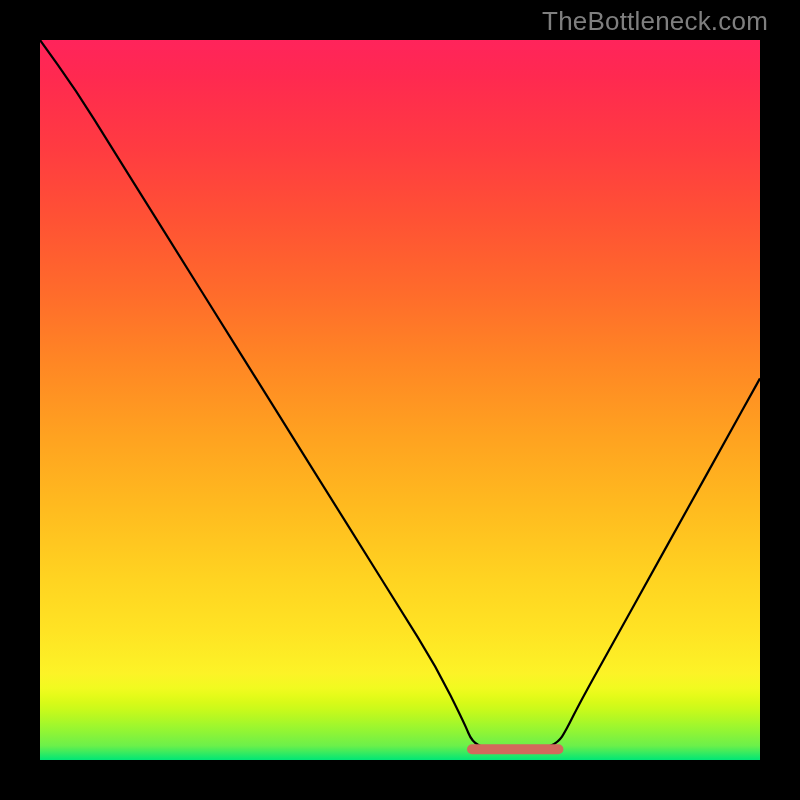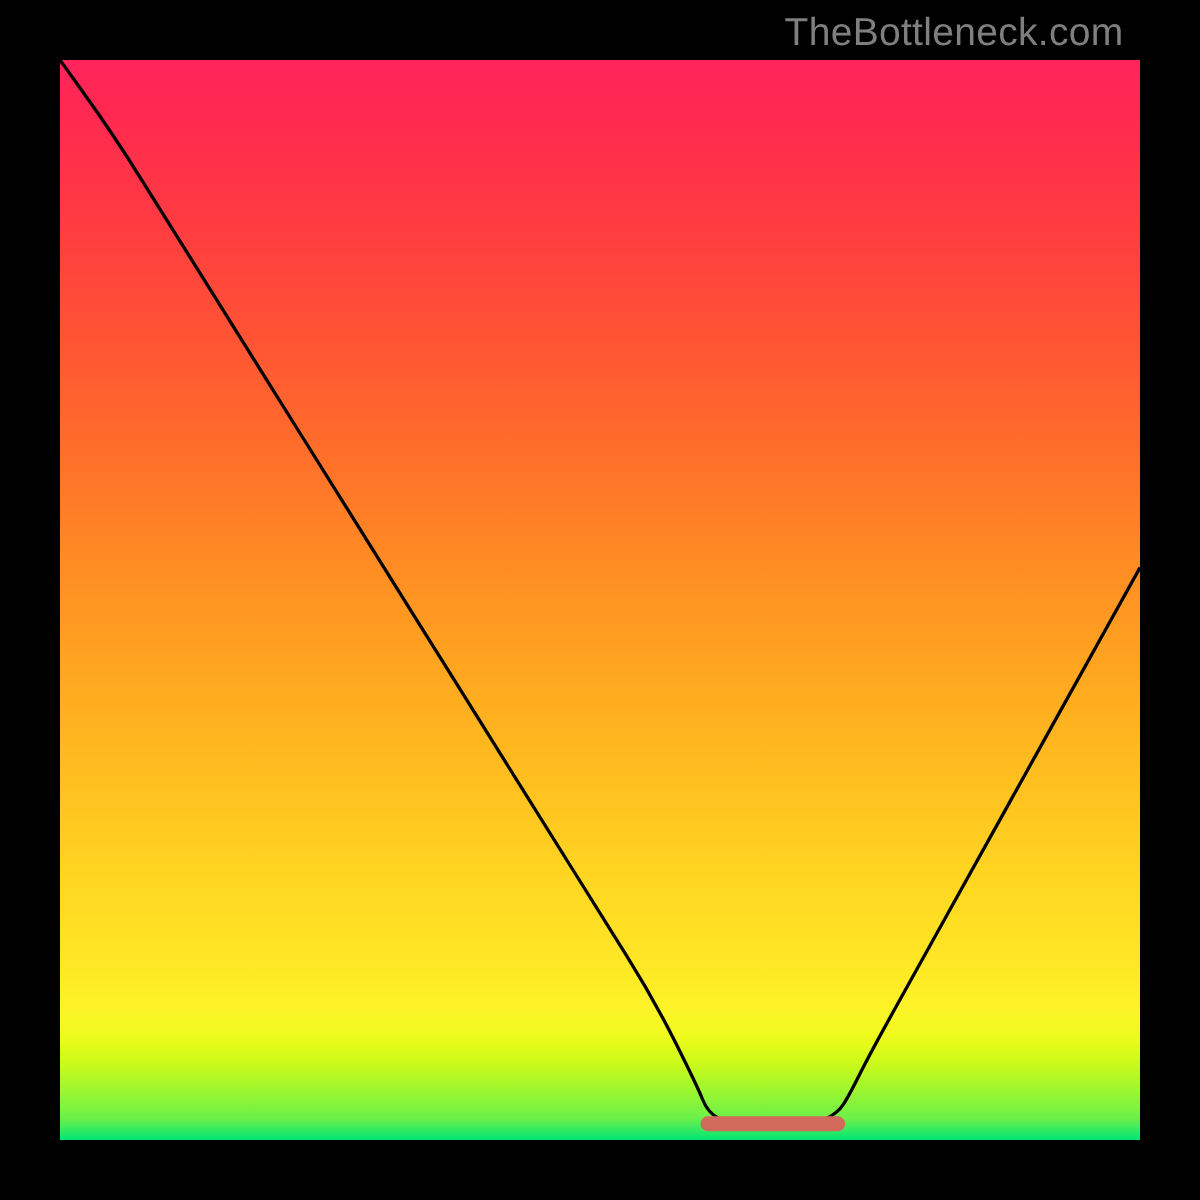--- a/index.html
+++ b/index.html
@@ -22,21 +22,21 @@
   .plot {
     position: absolute;
     left: 0;
     top: 0;
     width: 720px;
     height: 720px;
   }
   .watermark {
     position: absolute;
     top: 6px;
-    right: 51px;
+    right: 32px;
     color: #7f7f7f;
     font-size: 26px;
     font-weight: 400;
     letter-spacing: 0.2px;
   }
 </style>
 </head>
 <body>
 
 <div class="watermark">TheBottleneck.com</div>

